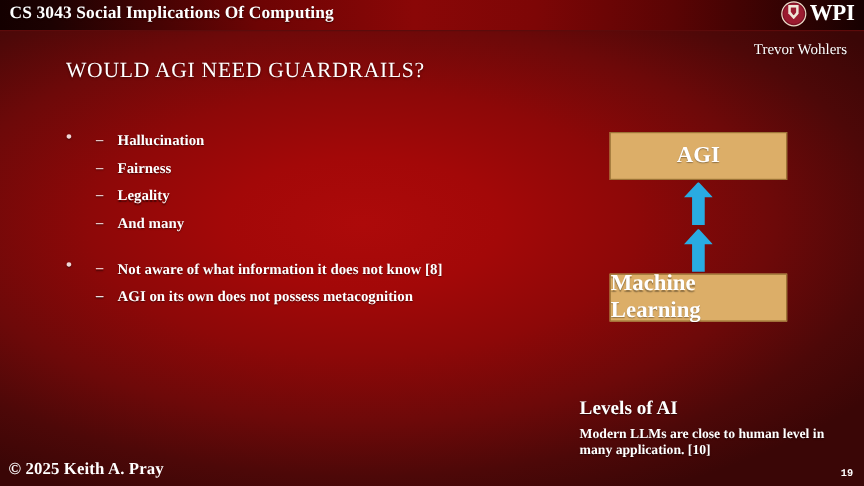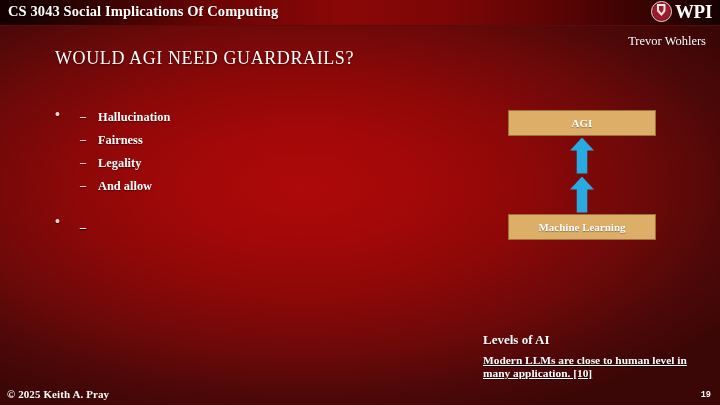--- a/index.html
+++ b/index.html
@@ -161,28 +161,28 @@
 
   
   .diagram {
     position: absolute;
     left: 508px;
     top: 110px;
     width: 148px;
   }
   .node {
     width: 148px;
-    height: 26px;
+    height: 40px;
     box-sizing: border-box;
     background: #dcae68;
     border: 1.3px solid #9c7336;
     display: flex;
     align-items: center;
     justify-content: center;
-    font-size: 11px;
+    font-size: 19px;
     font-weight: bold;
     color: #ffffff;
     text-shadow: 0 1px 1px rgba(0,0,0,.35);
   }
   .arrow-slot {
     height: 39px;
     display: flex;
     align-items: center;
     justify-content: center;
   }
@@ -194,41 +194,40 @@
   }
 
   
   .caption {
     position: absolute;
     left: 483px;
     top: 332px;
     width: 228px;
   }
   .caption-title {
-    font-size: 13px;
+    font-size: 16px;
     font-weight: bold;
     color: #ffffff;
     margin-bottom: 6px;
     text-shadow: 0 1px 1px rgba(0,0,0,.5);
   }
   .caption-body {
     font-size: 11.4px;
     font-weight: bold;
     line-height: 13px;
     color: #ffffff;
     text-shadow: 0 1px 1px rgba(0,0,0,.5);
-    text-decoration: underline;
   }
 
   
   .footer-copyright {
     position: absolute;
     left: 7px;
     bottom: 5px;
-    font-size: 11px;
+    font-size: 14px;
     font-weight: bold;
     color: #ffffff;
     letter-spacing: .1px;
   }
   .footer-pageno {
     position: absolute;
     right: 9px;
     bottom: 5px;
     font-size: 8.6px;
     font-weight: bold;
@@ -265,38 +264,40 @@
       <div class="l2">
         <span class="dash">–</span>
         <span>Fairness</span>
       </div>
       <div class="l2">
         <span class="dash">–</span>
         <span>Legality</span>
       </div>
       <div class="l2">
         <span class="dash">–</span>
-        <span>And allow</span>
+        <span>And many</span>
       </div>
     </div>
 
     <div class="gap"></div>
 
     <div class="l1">
       <span class="bullet-dot">•</span>
     </div>
     <div class="l2-list">
       <div class="l2">
         <span class="dash">–</span>
-      </div>
-      <div class="l2">
-        <span class="dash">–</span>
-      </div>
-      <div class="l2">
-        <span class="dash">–</span>
+        <span>Not aware of what information it does not know [8]</span>
+      </div>
+      <div class="l2">
+        <span class="dash">–</span>
+      </div>
+      <div class="l2">
+        <span class="dash">–</span>
+        <span>AGI on its own does not possess metacognition</span>
       </div>
     </div>
 
   </div>
 
   <div class="diagram">
     <div class="node">AGI</div>
     <div class="arrow-slot">
       <div class="up-arrow"></div>
     </div>

